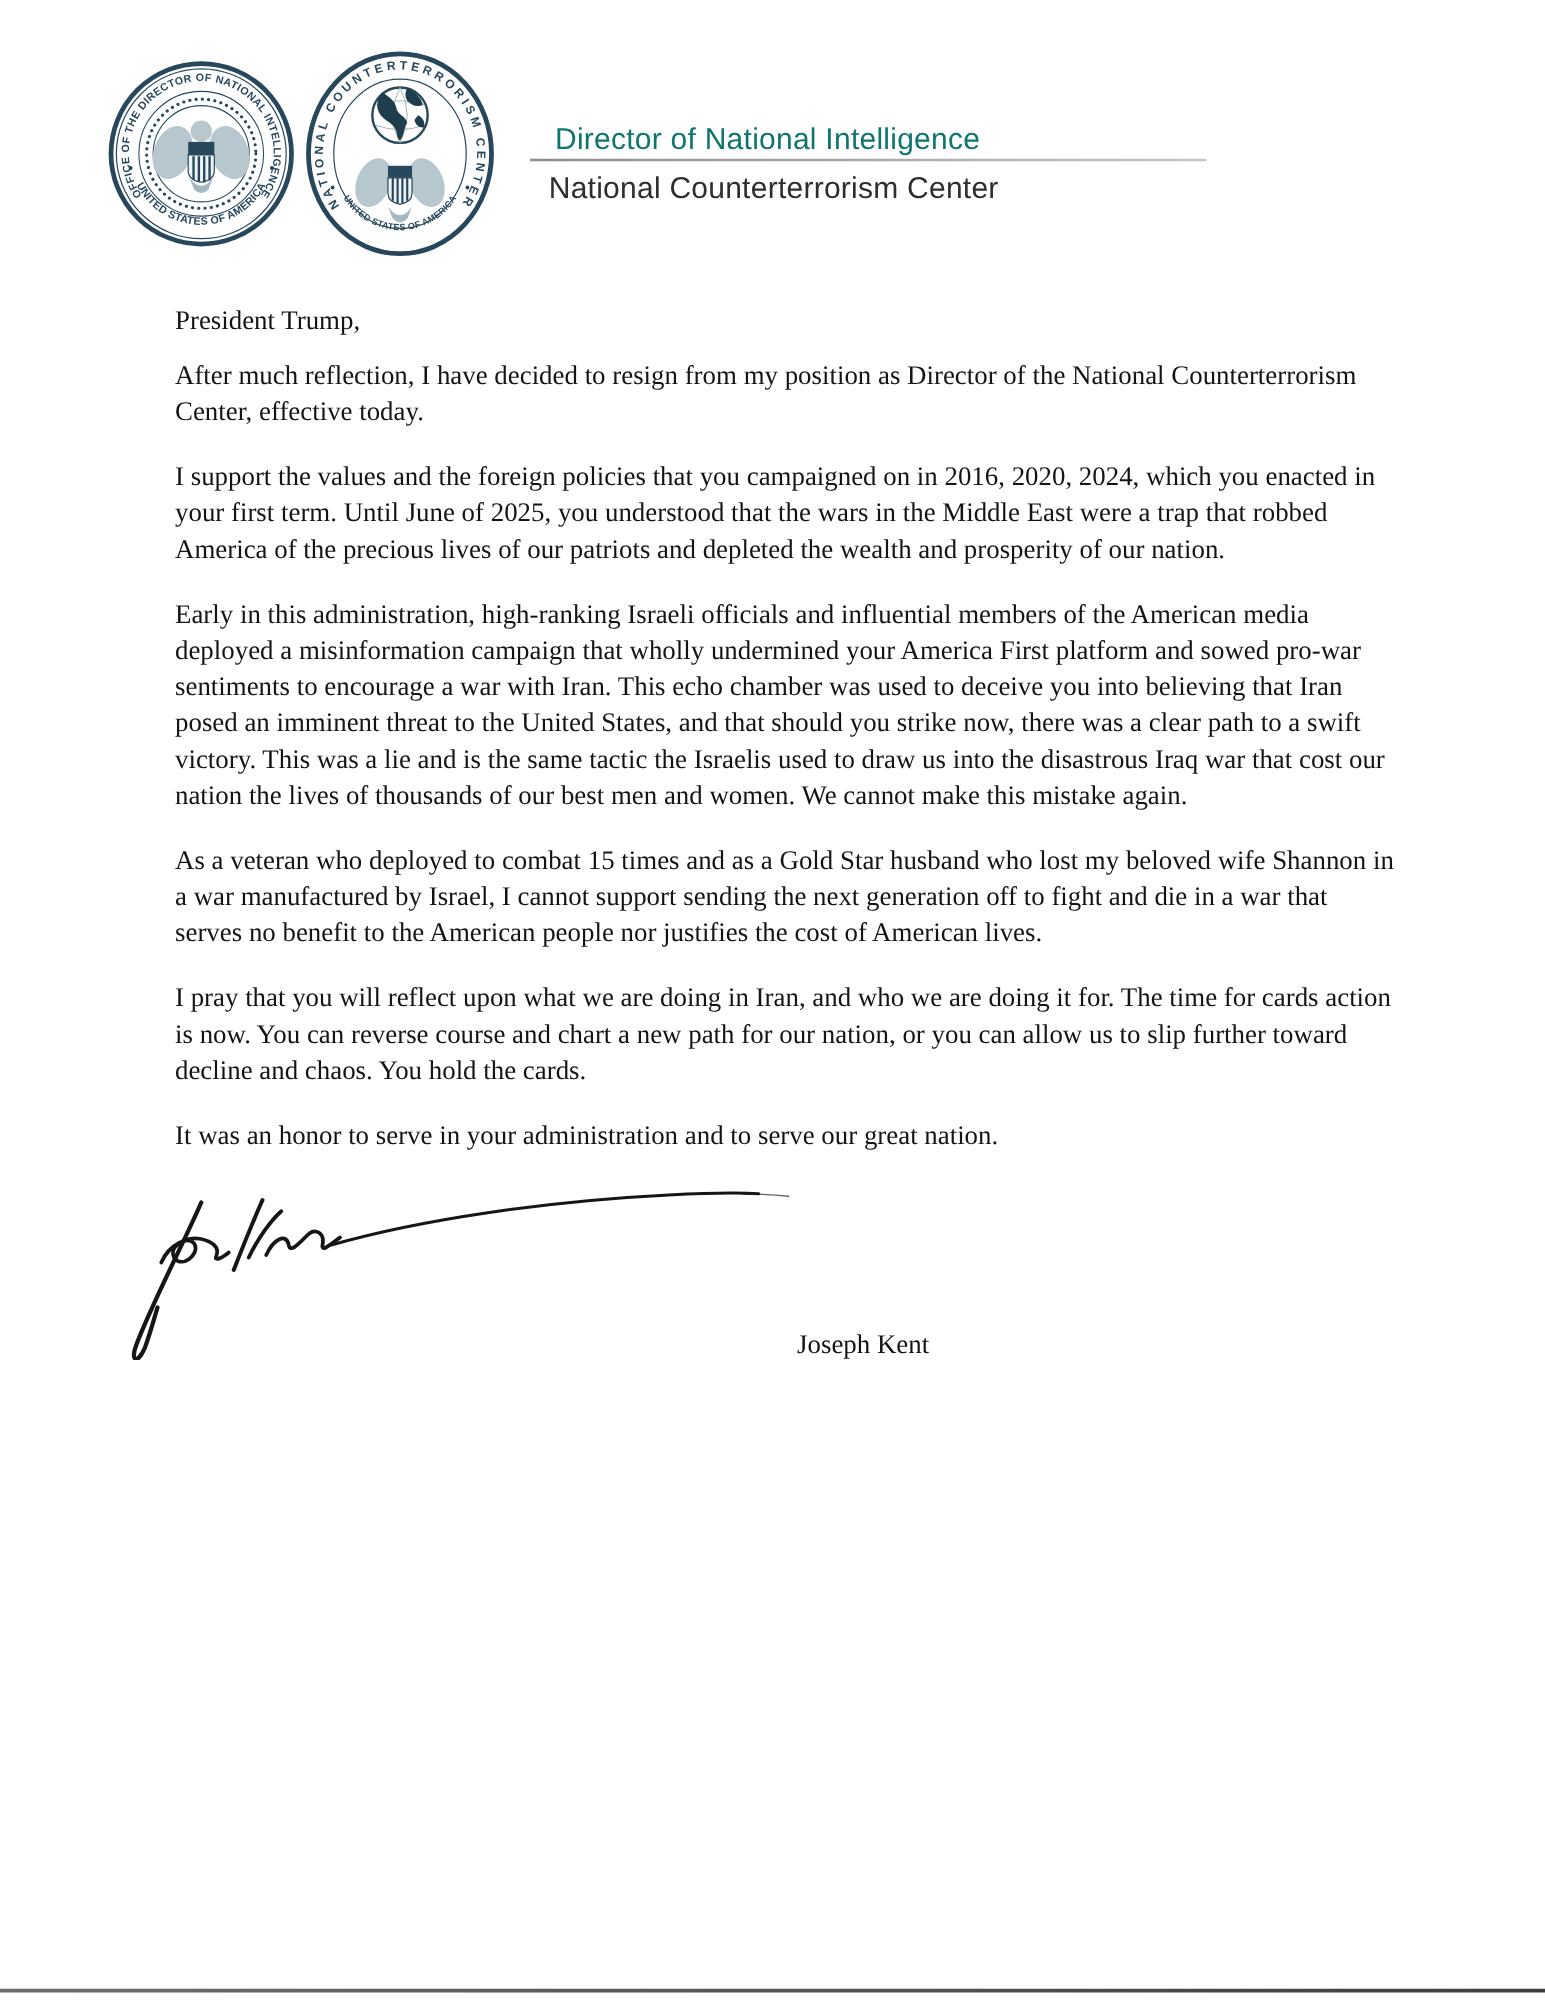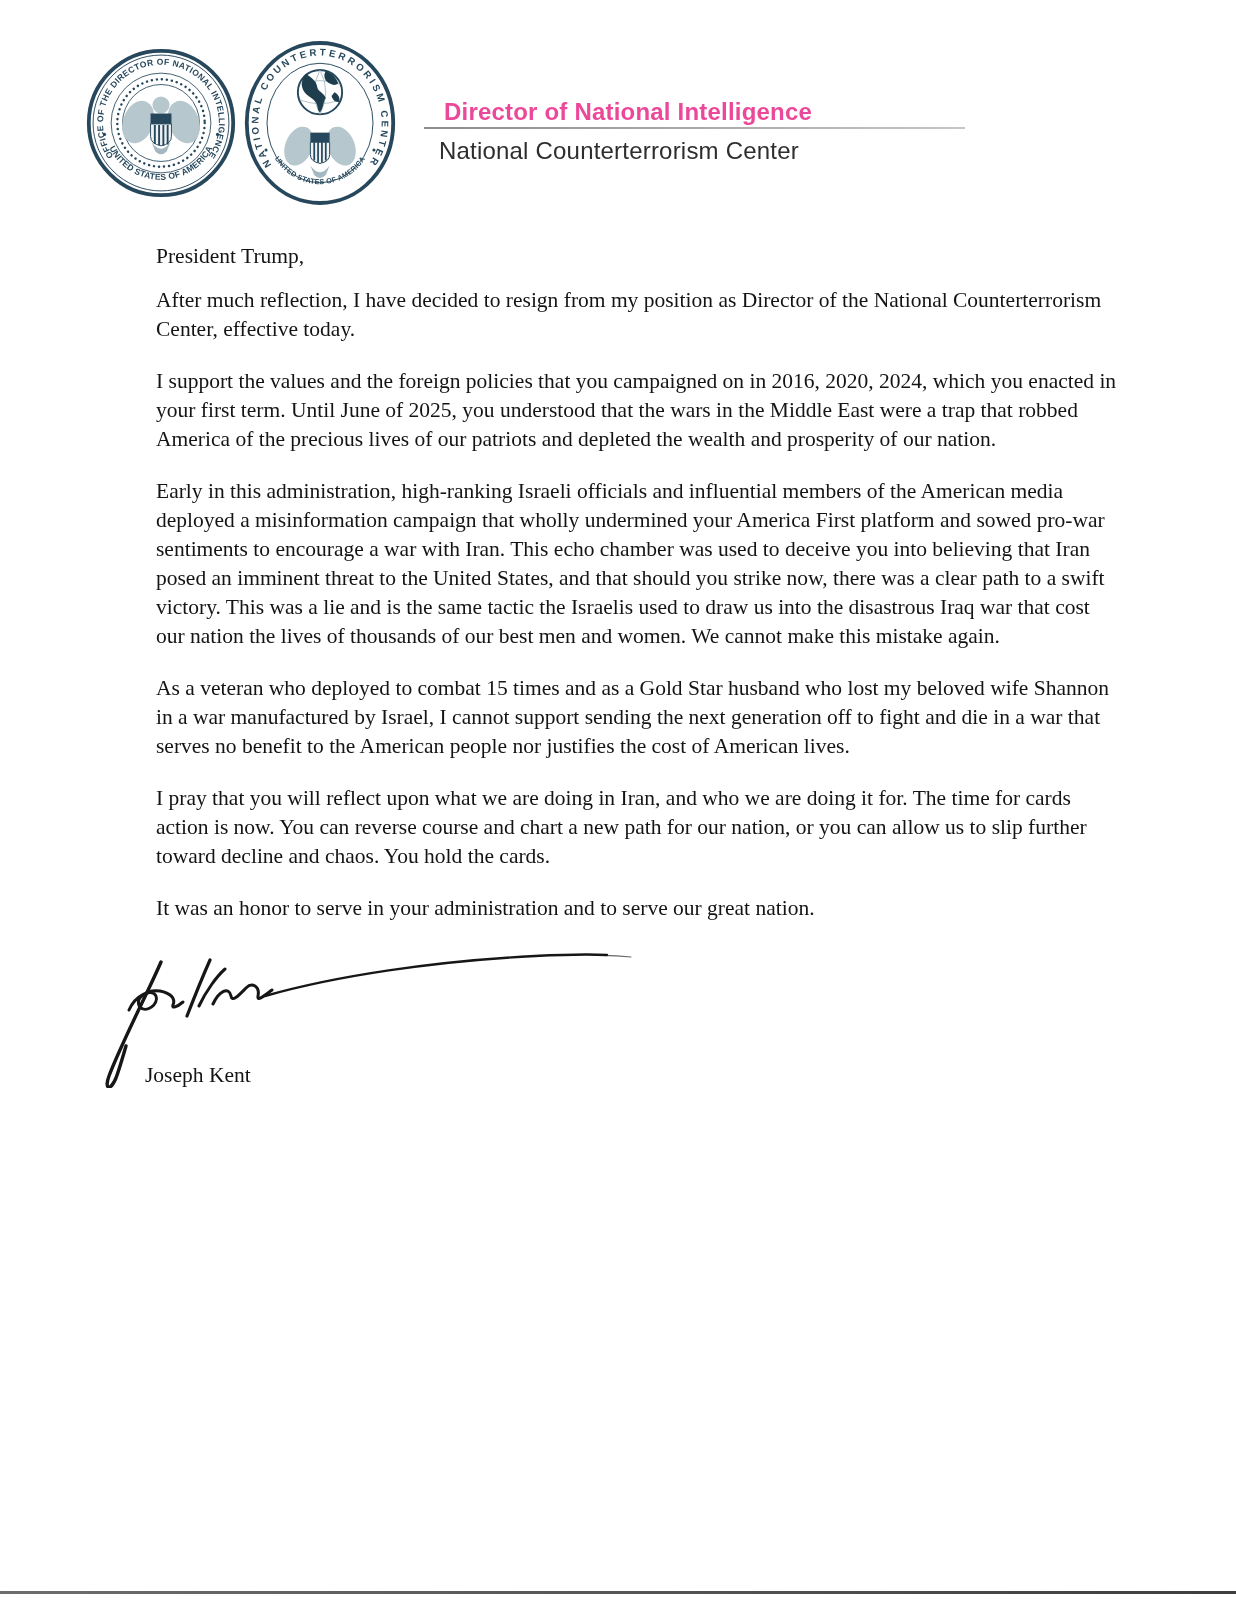--- a/index.html
+++ b/index.html
@@ -14,44 +14,44 @@
   .page{position:relative;width:1236px;height:1600px;background:#ffffff;}
 
   
   .letterhead{position:relative;height:212px;}
   .seal{position:absolute;}
   .seal-odni{left:85px;top:46px;width:152px;height:154px;}
   .seal-nctc{left:241px;top:38px;width:158px;height:170px;}
   .org-line1{
     position:absolute;left:444px;top:98px;
     font-family:"Liberation Sans","DejaVu Sans",sans-serif;
-    font-size:24px;color:#ec4899;letter-spacing:0.2px;font-weight:bold;
+    font-size:24px;color:#0f766e;letter-spacing:0.2px;
   }
   .org-underline{
     position:absolute;left:424px;top:127px;width:541px;height:2px;
     background:linear-gradient(to right,#8d8d8d,#c6c6c6);
   }
   .org-line2{
     position:absolute;left:439px;top:137px;
     font-family:"Liberation Sans","DejaVu Sans",sans-serif;
     font-size:24px;color:#2e2e2e;letter-spacing:0.2px;
   }
 
   
   .letter-body{
     padding:30px 118px 0 140px;
     font-size:21.5px;line-height:29px;
   }
-  .letter-body p{margin:0 0 23px 16px;}
+  .letter-body p{margin:0 0 23px 0;}
   .letter-body p.salutation{margin-bottom:15px;}
 
   
   .sig-block{padding-left:140px;position:relative;}
   .signature-svg{display:block;margin-left:-45px;margin-top:14px;width:545px;height:142px;}
-  .signer{margin-top:-28px;margin-left:5px;font-size:21.5px;line-height:30px;}
+  .signer{margin-top:-28px;margin-left:5px;font-size:21.5px;line-height:30px;text-align:center;}
 
   
   .page-edge{
     position:absolute;left:0;top:1591px;width:1236px;height:3px;
     background:linear-gradient(to right,#6d6d6d,#3e3e3e);
   }
 
   .seal text{
     font-family:"Liberation Sans","DejaVu Sans",sans-serif;
     font-weight:bold;fill:#27485c;

